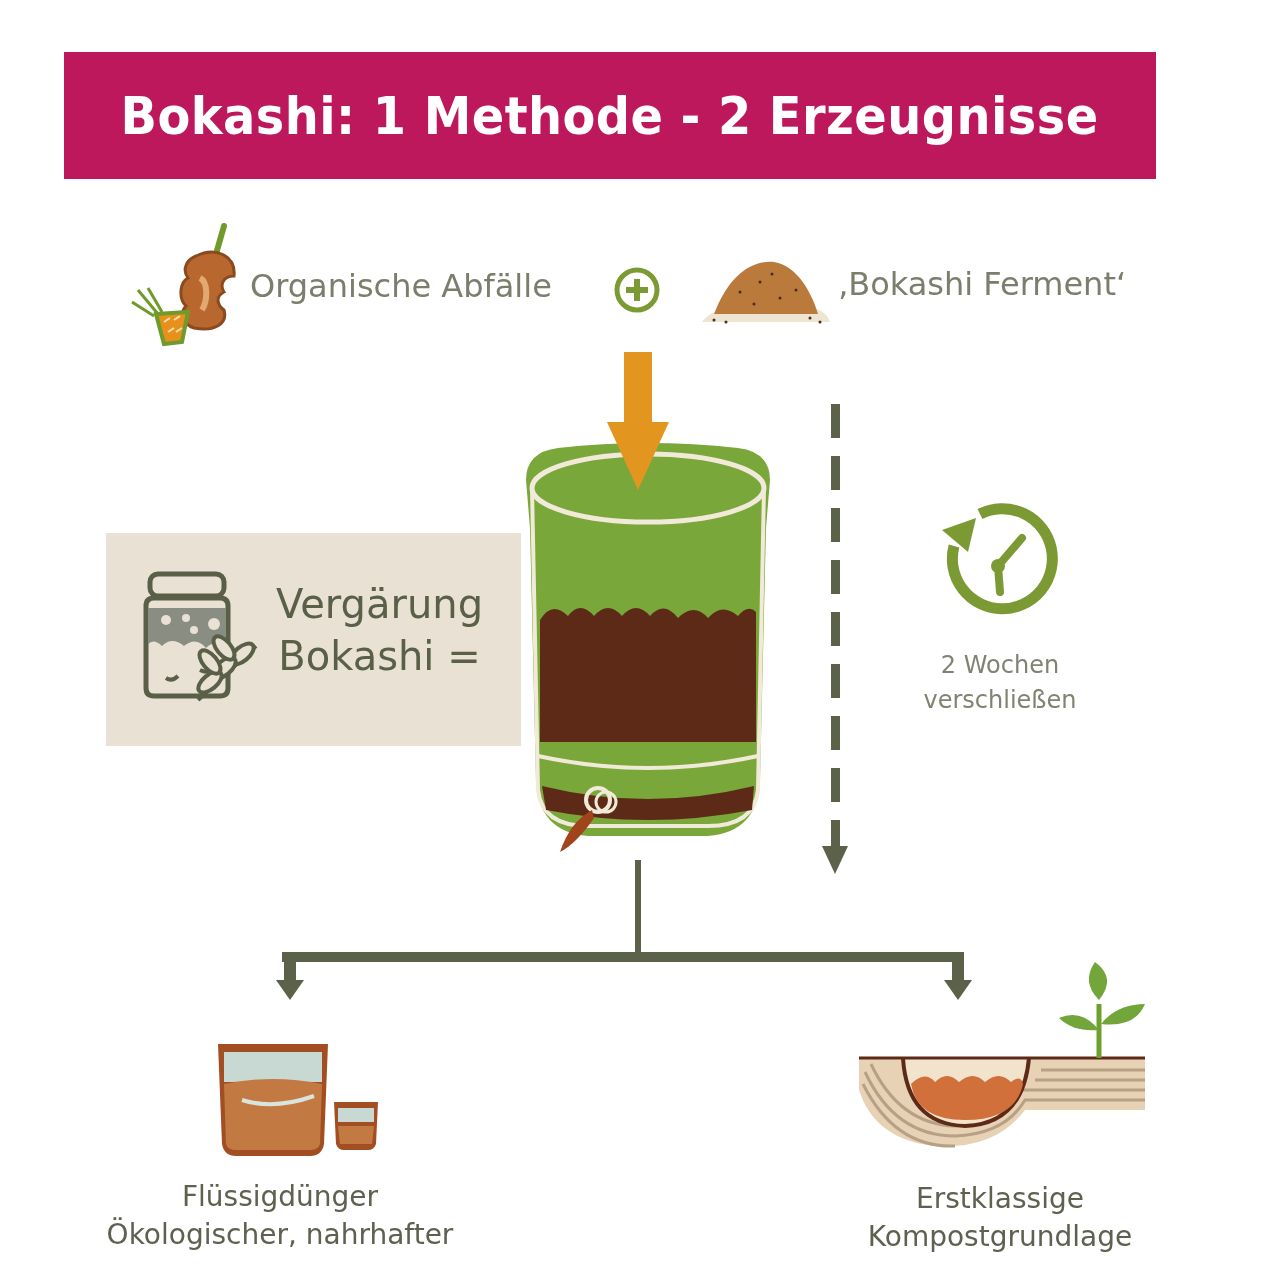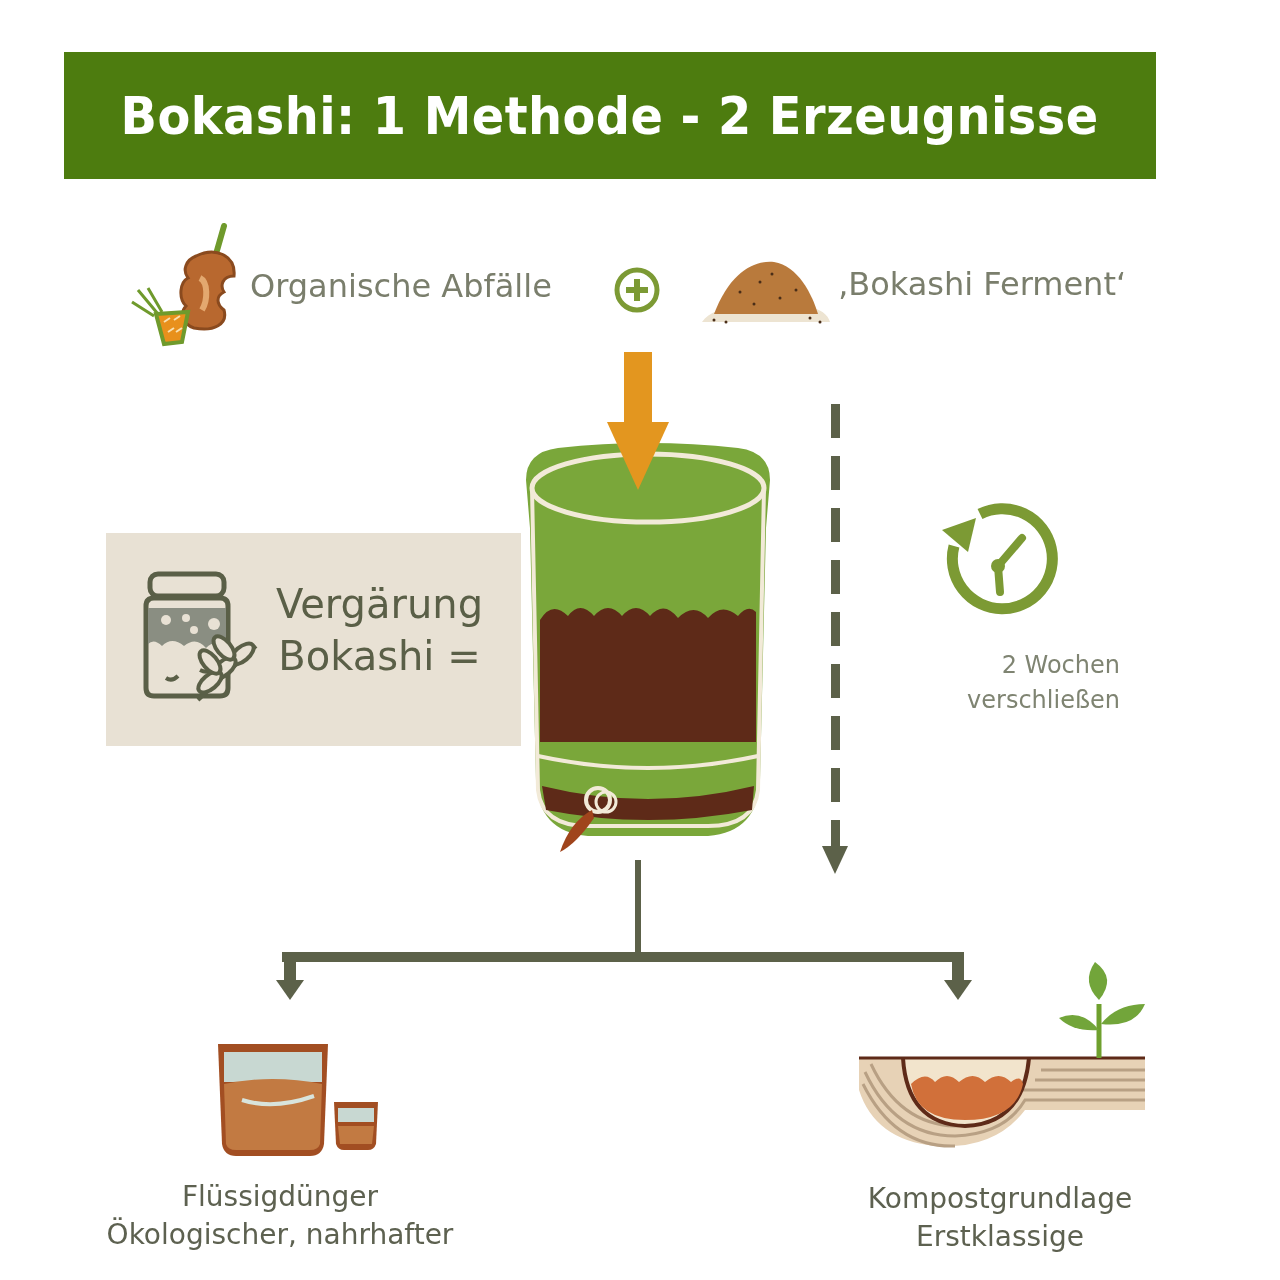--- a/index.html
+++ b/index.html
@@ -1,19 +1,19 @@
 <!DOCTYPE html>
 <html><head>
 <meta charset="utf-8">
 <style>
   html, body { margin: 0; padding: 0; background: #ffffff; }
   body { width: 1280px; height: 1280px; position: relative; overflow: hidden;
          font-family: "DejaVu Sans", "Liberation Sans", sans-serif; }
   .abs { position: absolute; }
-  .title-bar { left: 64px; top: 52px; width: 1092px; height: 127px; background: #4d7c0f;
+  .title-bar { left: 64px; top: 52px; width: 1092px; height: 127px; background: #be185d;
                display: flex; align-items: center; justify-content: center; }
   .title-text { color: #ffffff; font-weight: bold; font-size: 52px; letter-spacing: 0.5px;
                 font-family: "DejaVu Sans", sans-serif; transform: scaleX(0.92); }
   .lbl-grey { color: #7a7e6c; font-size: 32px; white-space: nowrap; }
   .beige-box { left: 106px; top: 533px; width: 415px; height: 213px; background: #e8e1d4; }
   .beige-text { color: #5a5f47; font-size: 40px; line-height: 52px; text-align: center; }
   .timer-text { color: #7f8472; font-size: 24px; line-height: 35px; text-align: center; width: 240px; }
   .out-text { color: #5d6150; font-size: 28px; line-height: 38px; text-align: center; }
   svg { display: block; }
 </style>
@@ -129,21 +129,21 @@
 
 <div class="abs" style="left:940px; top:500px;">
   <svg width="120" height="120" viewBox="0 0 120 120">
     <path d="M40 14 A50 50 0 1 1 14 46" fill="none" stroke="#7c9a34" stroke-width="11"></path>
     <polygon points="2,30 36,18 28,52" fill="#7c9a34"></polygon>
     <path d="M58 66 L82 38" stroke="#7c9a34" stroke-width="8" stroke-linecap="round"></path>
     <path d="M58 66 L60 92" stroke="#7c9a34" stroke-width="8" stroke-linecap="round"></path>
     <circle cx="58" cy="66" r="7" fill="#7c9a34"></circle>
   </svg>
 </div>
-<div class="abs timer-text" style="left:880px; top:648px;text-align:right;">
+<div class="abs timer-text" style="left:880px; top:648px;">
   <div>2 Wochen</div>
   <div>verschließen</div>
 </div>
 
 <div class="abs" style="left:270px; top:860px;">
   <svg width="720" height="140" viewBox="0 0 720 140">
     <g fill="#5c6149">
       <rect x="365" y="0" width="6" height="98"></rect>
       <rect x="12" y="92" width="682" height="10"></rect>
       <rect x="14" y="92" width="12" height="32"></rect>
@@ -183,15 +183,15 @@
     <path d="M48 98 Q52 164 110 166 Q168 164 174 98" fill="#f2e4cc" stroke="#5e2a18" stroke-width="4"></path>
     <path d="M56 124 Q70 110 80 122 Q92 110 104 122 Q118 110 130 122 Q144 110 156 122 Q166 114 168 124 Q160 160 110 160 Q62 160 56 124 Z" fill="#d1703a"></path>
     <line x1="4" y1="98" x2="290" y2="98" stroke="#5e2a18" stroke-width="3"></line>
     <path d="M244 98 L244 44" stroke="#6fa02e" stroke-width="5"></path>
     <path d="M244 40 Q226 22 240 2 Q262 18 244 40 Z" fill="#72a53a"></path>
     <path d="M244 70 Q218 72 204 58 Q226 48 244 70 Z" fill="#72a53a"></path>
     <path d="M246 64 Q262 44 290 44 Q280 68 246 64 Z" fill="#72a53a"></path>
   </svg>
 </div>
 <div class="abs out-text" style="left:840px; top:1180px; width:320px;">
+  <div>Erstklassige</div>
   <div>Kompostgrundlage</div>
-  <div>Erstklassige</div>
 </div>
 
 </body></html>

